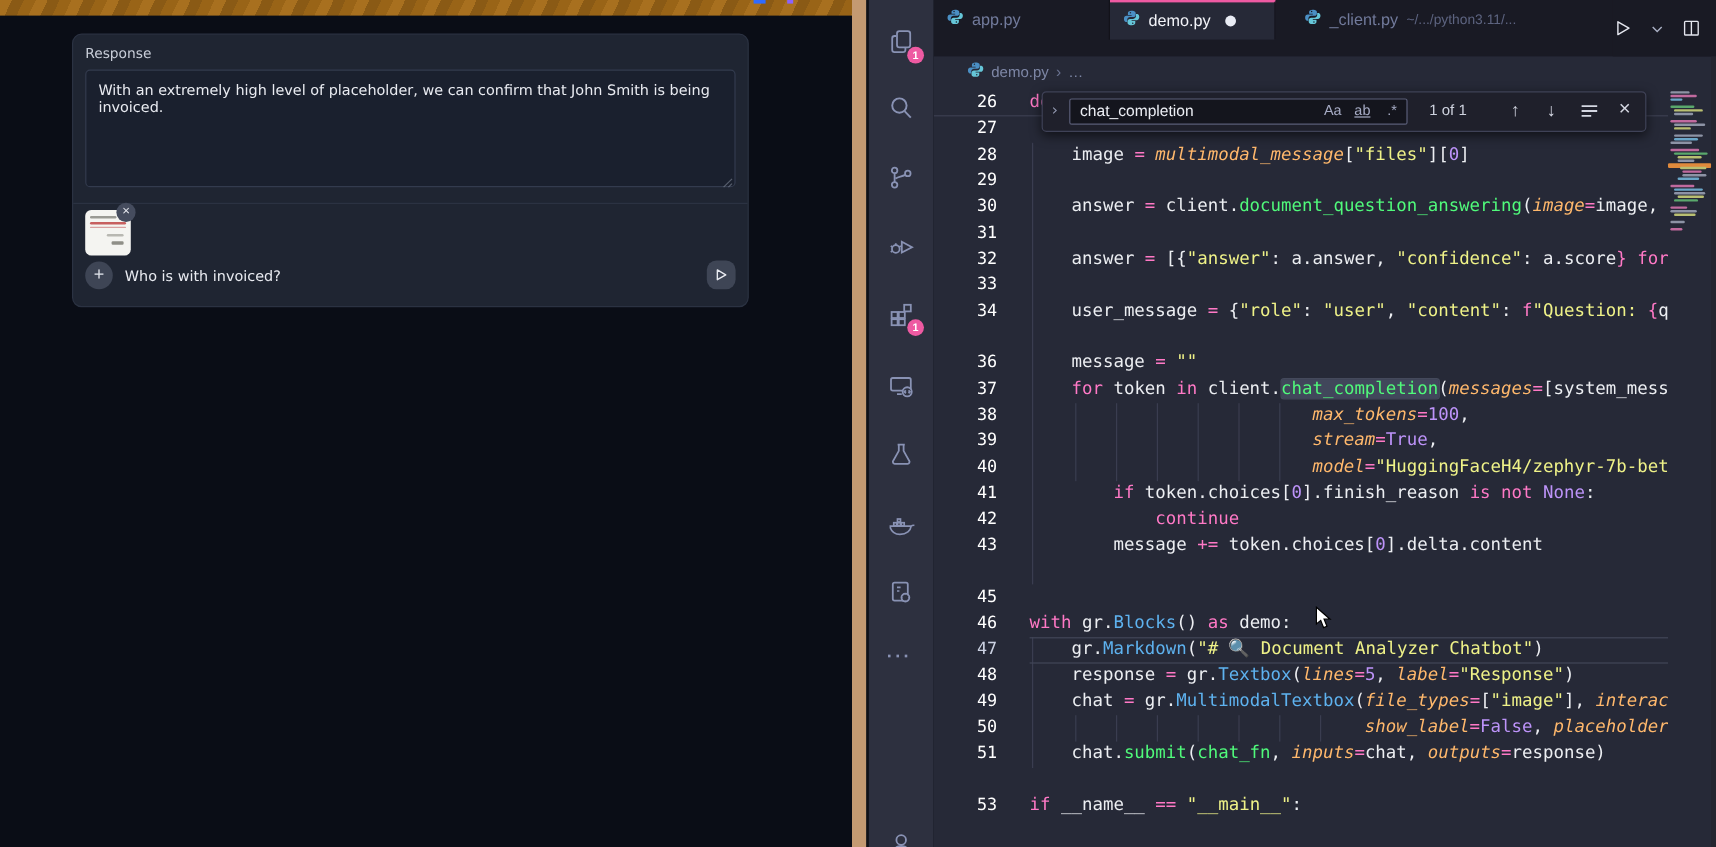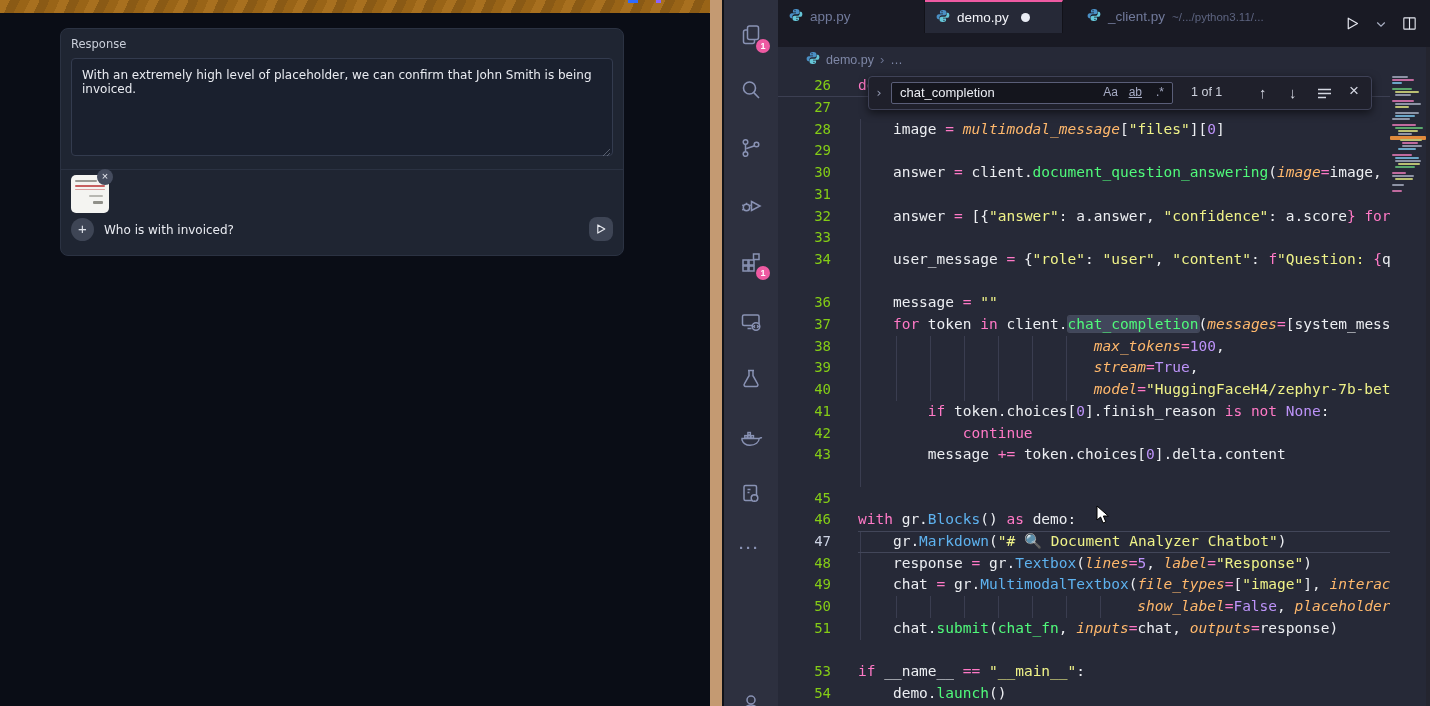--- a/index.html
+++ b/index.html
@@ -35,21 +35,21 @@
   .tab .tab-desc{font-size:11.5px;margin-left:7px;color:#5d6480;}
   .tab.active{background:#262937;border-top:2px solid #ee5aa2;}
   .tab.active .tab-label{color:#f3f4f9;}
   .tab-dot{width:9px;height:9px;border-radius:50%;background:#e9ecf4;margin-left:12px;}
   #editor-actions{position:absolute;right:0;top:0;height:47px;display:flex;align-items:center;gap:14px;padding-right:12px;background:#191a24;}
   .ed-action{cursor:pointer;display:flex;align-items:center;}
   #breadcrumb{position:absolute;left:0;top:47px;width:652px;height:25px;display:flex;align-items:center;padding-left:28px;box-sizing:border-box;color:#7e87a6;font-size:12.5px;gap:6px;}
   #breadcrumb .sep{color:#6a7290;font-size:13px;}
   #code-layer{position:absolute;left:0;top:0;width:612px;height:706px;overflow:hidden;}
   .code-row{position:absolute;left:0;width:612px;height:22px;white-space:pre;overflow:hidden;}
-  .gut{display:inline-block;width:80px;box-sizing:border-box;padding-right:27px;text-align:right;font-family:"DejaVu Sans Mono",monospace;font-size:14px;color:#84cc16;line-height:21.7px;vertical-align:top;}
+  .gut{display:inline-block;width:80px;box-sizing:border-box;padding-right:27px;text-align:right;font-family:"DejaVu Sans Mono",monospace;font-size:14px;color:#ffffff;line-height:21.7px;vertical-align:top;}
   .code-text{font-family:"DejaVu Sans Mono",monospace;font-size:14.5px;line-height:21.7px;white-space:pre;}
   .seg.pi{font-style:italic;text-align:center;}
   .seg.match{background:rgba(110,120,150,.38);border-radius:2px;box-shadow:0 0 0 1px rgba(160,170,200,.25);}
   .guide{position:absolute;width:1px;background:#3a3d50;}
   #sticky-border{position:absolute;left:0;top:96px;width:612px;height:1px;background:#3c3f52;}
   #current-line{position:absolute;left:80px;width:532px;height:22px;border-top:1px solid #424659;border-bottom:1px solid #424659;box-sizing:border-box;}
   
   #find-widget{position:absolute;left:90px;top:76px;width:504px;height:34px;background:#1f202b;border:1px solid #3f4257;border-radius:4px;box-sizing:border-box;box-shadow:0 3px 9px rgba(0,0,0,.55);z-index:6;}
   #find-toggle{position:absolute;left:6px;top:8px;color:#9298b0;font-size:13px;font-family:"DejaVu Sans Mono",monospace;cursor:pointer;}
   #find-input{position:absolute;left:22px;top:5px;width:282px;height:22px;background:#14151d;border:1px solid #5a5e78;border-radius:2px;box-sizing:border-box;}
@@ -253,21 +253,20 @@
         <div class="code-row" style="top: 422.5px;"><span class="gut">42</span><span class="code-text"><span class="seg f" style="color: rgb(236, 238, 242);">            </span><span class="seg k" style="color: rgb(255, 121, 198);">continue</span></span></div>
         <div class="code-row" style="top: 444.2px;"><span class="gut">43</span><span class="code-text"><span class="seg f" style="color: rgb(236, 238, 242);">        message </span><span class="seg k" style="color: rgb(255, 121, 198);">+=</span><span class="seg f" style="color: rgb(236, 238, 242);"> token.choices[</span><span class="seg num" style="color: rgb(189, 147, 249);">0</span><span class="seg f" style="color: rgb(236, 238, 242);">].delta.content</span></span></div>
         <div class="code-row" style="top: 487.6px;"><span class="gut">45</span><span class="code-text"></span></div>
         <div class="code-row" style="top: 509.3px;"><span class="gut">46</span><span class="code-text"><span class="seg k" style="color: rgb(255, 121, 198);">with</span><span class="seg f" style="color: rgb(236, 238, 242);"> gr.</span><span class="seg cl" style="color: rgb(94, 178, 239);">Blocks</span><span class="seg f" style="color: rgb(236, 238, 242);">() </span><span class="seg k" style="color: rgb(255, 121, 198);">as</span><span class="seg f" style="color: rgb(236, 238, 242);"> demo:</span></span></div>
         <div class="code-row" style="top: 531px;"><span class="gut" style="color: rgb(204, 210, 227);">47</span><span class="code-text"><span class="seg f" style="color: rgb(236, 238, 242);">    gr.</span><span class="seg cl" style="color: rgb(94, 178, 239);">Markdown</span><span class="seg f" style="color: rgb(236, 238, 242);">(</span><span class="seg s" style="color: rgb(239, 242, 136);">"# 🔍 Document Analyzer Chatbot"</span><span class="seg f" style="color: rgb(236, 238, 242);">)</span></span></div>
         <div class="code-row" style="top: 552.7px;"><span class="gut">48</span><span class="code-text"><span class="seg f" style="color: rgb(236, 238, 242);">    response </span><span class="seg k" style="color: rgb(255, 121, 198);">= </span><span class="seg f" style="color: rgb(236, 238, 242);">gr.</span><span class="seg cl" style="color: rgb(94, 178, 239);">Textbox</span><span class="seg f" style="color: rgb(236, 238, 242);">(</span><span class="seg pi" style="color: rgb(255, 184, 108); font-style: italic;">lines</span><span class="seg k" style="color: rgb(255, 121, 198);">=</span><span class="seg num" style="color: rgb(189, 147, 249);">5</span><span class="seg f" style="color: rgb(236, 238, 242);">, </span><span class="seg pi" style="color: rgb(255, 184, 108); font-style: italic;">label</span><span class="seg k" style="color: rgb(255, 121, 198);">=</span><span class="seg s" style="color: rgb(239, 242, 136);">"Response"</span><span class="seg f" style="color: rgb(236, 238, 242);">)</span></span></div>
         <div class="code-row" style="top: 574.4px;"><span class="gut">49</span><span class="code-text"><span class="seg f" style="color: rgb(236, 238, 242);">    chat </span><span class="seg k" style="color: rgb(255, 121, 198);">= </span><span class="seg f" style="color: rgb(236, 238, 242);">gr.</span><span class="seg cl" style="color: rgb(94, 178, 239);">MultimodalTextbox</span><span class="seg f" style="color: rgb(236, 238, 242);">(</span><span class="seg pi" style="color: rgb(255, 184, 108); font-style: italic;">file_types</span><span class="seg k" style="color: rgb(255, 121, 198);">=</span><span class="seg f" style="color: rgb(236, 238, 242);">[</span><span class="seg s" style="color: rgb(239, 242, 136);">"image"</span><span class="seg f" style="color: rgb(236, 238, 242);">], </span><span class="seg pi" style="color: rgb(255, 184, 108); font-style: italic;">interac</span></span></div>
         <div class="code-row" style="top: 596.1px;"><span class="gut">50</span><span class="code-text"><span>                                </span><span class="seg pi" style="color: rgb(255, 184, 108); font-style: italic;">show_label</span><span class="seg k" style="color: rgb(255, 121, 198);">=</span><span class="seg num" style="color: rgb(189, 147, 249);">False</span><span class="seg f" style="color: rgb(236, 238, 242);">, </span><span class="seg pi" style="color: rgb(255, 184, 108); font-style: italic;">placeholder</span></span></div>
         <div class="code-row" style="top: 617.8px;"><span class="gut">51</span><span class="code-text"><span class="seg f" style="color: rgb(236, 238, 242);">    chat.</span><span class="seg fn" style="color: rgb(80, 250, 123);">submit</span><span class="seg f" style="color: rgb(236, 238, 242);">(</span><span class="seg fn" style="color: rgb(80, 250, 123);">chat_fn</span><span class="seg f" style="color: rgb(236, 238, 242);">, </span><span class="seg pi" style="color: rgb(255, 184, 108); font-style: italic;">inputs</span><span class="seg k" style="color: rgb(255, 121, 198);">=</span><span class="seg f" style="color: rgb(236, 238, 242);">chat, </span><span class="seg pi" style="color: rgb(255, 184, 108); font-style: italic;">outputs</span><span class="seg k" style="color: rgb(255, 121, 198);">=</span><span class="seg f" style="color: rgb(236, 238, 242);">response)</span></span></div>
         <div class="code-row" style="top: 661.2px;"><span class="gut">53</span><span class="code-text"><span class="seg k" style="color: rgb(255, 121, 198);">if</span><span class="seg f" style="color: rgb(236, 238, 242);"> __name__ </span><span class="seg k" style="color: rgb(255, 121, 198);">==</span><span class="seg f" style="color: rgb(236, 238, 242);"> </span><span class="seg s" style="color: rgb(239, 242, 136);">"__main__"</span><span class="seg f" style="color: rgb(236, 238, 242);">:</span></span></div>
-        <div class="code-row" style="top: 682.9px;"><span class="gut">54</span><span class="code-text"><span class="seg f" style="color: rgb(236, 238, 242);">    demo.</span><span class="seg fn" style="color: rgb(80, 250, 123);">launch</span><span class="seg f" style="color: rgb(236, 238, 242);">()</span></span></div>
         <div class="code-row" style="top: 704.6px;"><span class="gut">55</span><span class="code-text"></span></div>
       </div>
 
     <div id="find-widget">
       <span id="find-toggle">›</span>
       <div id="find-input">
         <span id="find-value">chat_completion</span>
         <span class="find-opt" id="opt-case" style="right:54px;">Aa</span>
         <span class="find-opt" id="opt-word" style="right:30px;">ab</span>
         <span class="find-opt" id="opt-regex" style="right:8px;">.*</span>

